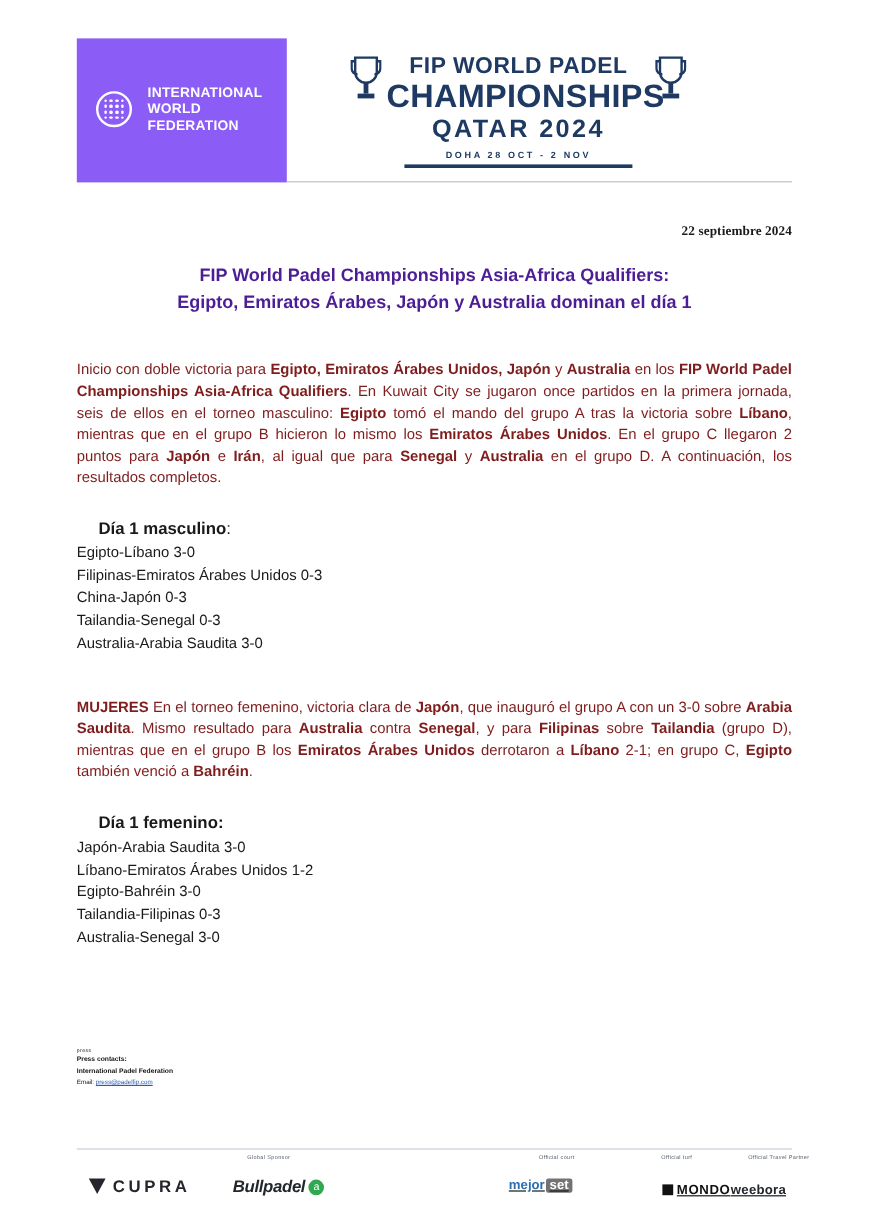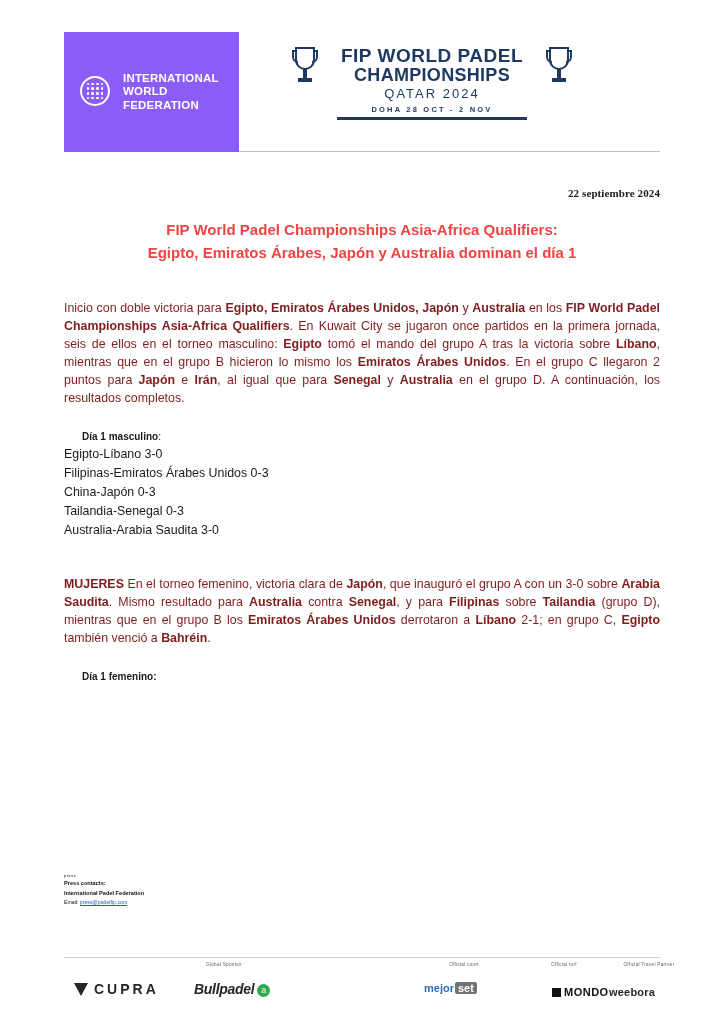--- a/index.html
+++ b/index.html
@@ -103,28 +103,28 @@
   }
   .trophy.left { left: -30px; }
   .trophy.right { right: -30px; }
   .champ-l1 {
     font-size: 19px;
     font-weight: bold;
     letter-spacing: 0.5px;
     line-height: 1.05;
   }
   .champ-l2 {
-    font-size: 18px;
+    font-size: 27px;
     font-weight: bold;
     letter-spacing: 0.3px;
     line-height: 1.05;
   }
   .champ-l3 {
-    font-size: 13px;
-    font-weight: normal;
+    font-size: 21px;
+    font-weight: bold;
     letter-spacing: 2px;
     line-height: 1.25;
     margin-top: 1px;
   }
   .champ-l4 {
     font-size: 7.5px;
     font-weight: bold;
     letter-spacing: 2.2px;
     margin-top: 3px;
   }
@@ -143,32 +143,32 @@
     font-size: 11px;
     margin-top: 35px;
     letter-spacing: 0.1px;
   }
   .title {
     text-align: center;
     font-size: 15px;
     font-weight: bold;
     line-height: 1.5;
     margin-top: 20px;
-    color: #ef4444;
+    color: #4c1d95;
   }
   .para {
     font-size: 12.4px;
     line-height: 1.45;
     text-align: justify;
     margin-top: 36px;
     color: #7f1d1d;
   }
   .para b { font-weight: bold; }
   .section-head {
-    font-size: 10px;
+    font-size: 14px;
     line-height: 1.45;
     margin-top: 22px;
     font-weight: bold;
     padding-left: 18px;
   }
   .section-head span.normal { font-weight: normal; }
   .result-list {
     font-size: 12.4px;
     line-height: 1.52;
     margin-top: 1px;
@@ -198,20 +198,21 @@
     padding-top: 12px;
     height: 60px;
   }
   .sp-row {
     position: relative;
     height: 36px;
   }
   .sp-item {
     position: absolute;
     text-align: center;
+    text-decoration: underline;
   }
   .cupra-wrap { left: 10px; top: 10px; }
   .cupra-logo {
     display: inline-block;
     font-size: 14px;
     font-weight: bold;
     letter-spacing: 3px;
     color: #23272c;
   }
   .cupra-tri {
@@ -358,20 +359,27 @@
     <div>Egipto-Líbano 3-0</div>
     <div>Filipinas-Emiratos Árabes Unidos 0-3</div>
     <div>China-Japón 0-3</div>
     <div>Tailandia-Senegal 0-3</div>
     <div>Australia-Arabia Saudita 3-0</div>
   </div>
 
   <div class="para" id="women-para"><b>MUJERES</b> En el torneo femenino, victoria clara de <b>Japón</b>, que inauguró el grupo A con un 3-0 sobre <b>Arabia Saudita</b>. Mismo resultado para <b>Australia</b> contra <b>Senegal</b>, y para <b>Filipinas</b> sobre <b>Tailandia</b> (grupo D), mientras que en el grupo B los <b>Emiratos Árabes Unidos</b> derrotaron a <b>Líbano</b> 2-1; en grupo C, <b>Egipto</b> también venció a <b>Bahréin</b>.</div>
 
   <div class="section-head">Día 1 femenino:</div>
+  <div class="result-list">
+    <div>Japón-Arabia Saudita 3-0</div>
+    <div>Líbano-Emiratos Árabes Unidos 1-2</div>
+    <div>Egipto-Bahréin 3-0</div>
+    <div>Tailandia-Filipinas 0-3</div>
+    <div>Australia-Senegal 3-0</div>
+  </div>
 
   <div class="contact">
     <div class="tiny">press</div>
     <div class="lbl">Press contacts:</div>
     <div class="lbl">International Padel Federation</div>
     <div><span>Email: </span><a href="#">press@padelfip.com</a></div>
   </div>
 
   <div class="sponsors">
     <div class="sp-row">

